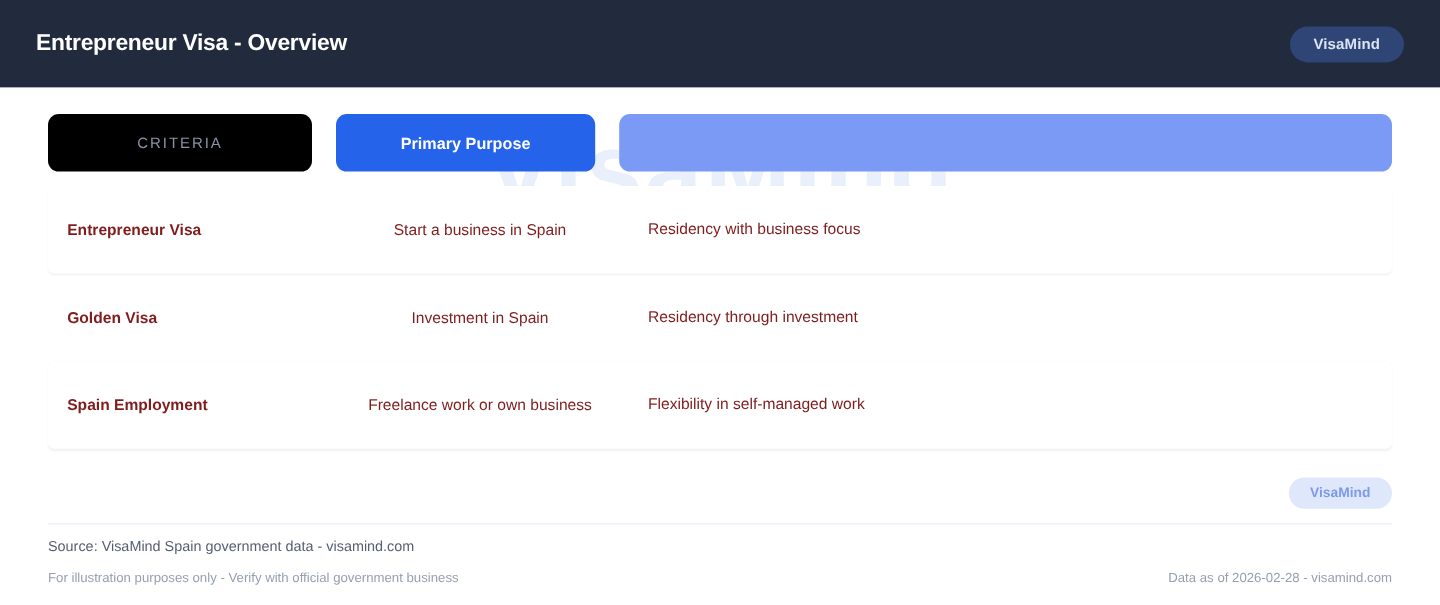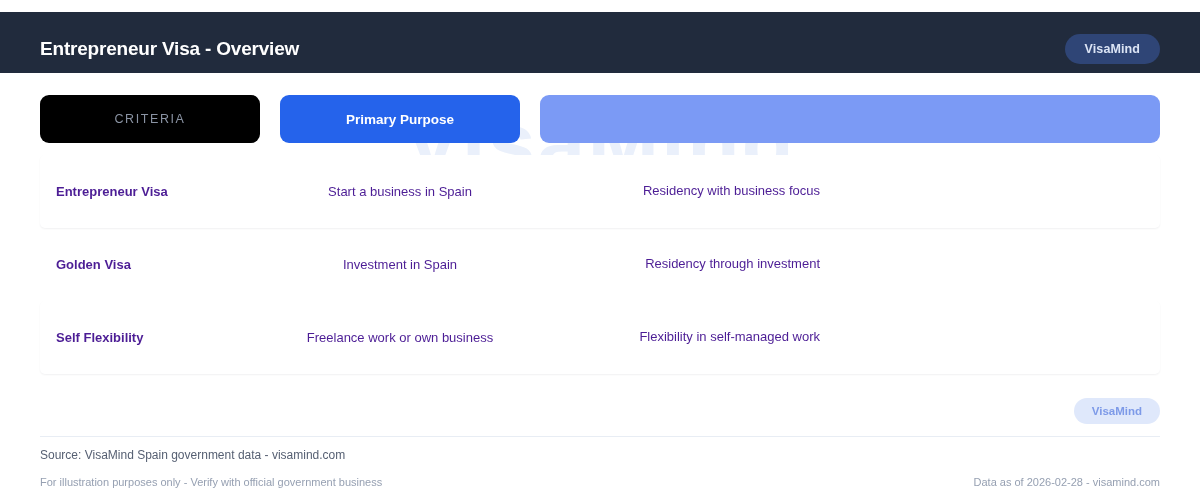--- a/index.html
+++ b/index.html
@@ -6,24 +6,24 @@
   html, body {
     width:1200px; height:504px;
     font-family:"Liberation Sans", sans-serif;
     background:#ffffff;
     overflow:hidden;
   }
   .page { position:relative; width:1200px; height:504px; background:#ffffff; }
 
   
   .topbar {
-    position:absolute; left:0; top:12px; width:1200px; height:73px;
+    position:absolute; left:0; top:0; width:1200px; height:73px;
     background:#212b3d;
     display:flex; align-items:center; justify-content:space-between;
-    padding:0 40px;
+    padding:0 30px;
   }
   .topbar-title {
     color:#ffffff; font-size:19px; font-weight:bold; letter-spacing:-0.2px;
   }
   .brand-pill {
     background:#2f4576; color:#dbe4f5;
     font-size:12.5px; font-weight:bold;
     padding:8px 20px; border-radius:16px;
     letter-spacing:0.1px;
   }
@@ -51,37 +51,37 @@
     z-index:2;
   }
   .head-row { display:flex; gap:20px; }
   .head-cell {
     height:48px; border-radius:9px;
     display:flex; align-items:center; justify-content:center;
     font-size:13.5px; font-weight:bold; color:#ffffff;
   }
   .hc-0 { width:220px; background:#000000; color:#8a93a3; font-weight:normal;
           font-size:12.5px; letter-spacing:1.6px; }
-  .hc-1 { width:240px; background:#2563eb; }
+  .hc-1 { width:216px; background:#2563eb; }
   .hc-2 { width:280px; background:#4f7fee; }
   .hc-3 { flex:1; background:#7b9af5; }
 
   .rows { margin-top:12px; }
   .row {
     display:flex; gap:20px; align-items:center;
     height:73px;
     border-radius:5px;
     background:#ffffff;
     box-shadow:0 1px 2px rgba(16,24,40,0.06);
   }
   .row.alt { background:transparent; box-shadow:none; }
-  .cell { font-size:13px; color:#4c1d95; line-height:1.2; }
+  .cell { font-size:13px; color:#7f1d1d; line-height:1.2; }
   .c-0 { width:220px; padding-left:16px; font-weight:bold; font-size:13px; }
   .c-1 { width:240px; text-align:center; }
-  .c-2 { width:280px; text-align:right; line-height:1.45; }
+  .c-2 { width:280px; text-align:left; line-height:1.45; }
   .c-3 { flex:1; text-align:center; }
 
   
   .wm-pill-wrap {
     position:absolute; right:40px; top:325px; z-index:3;
   }
   .wm-pill {
     background:#dfe8fb; color:#7d9ae8;
     font-size:11.5px; font-weight:bold;
     padding:7px 18px; border-radius:13px;
@@ -135,21 +135,21 @@
         </div>
 
         <div class="row alt">
           <div class="cell c-0">Golden Visa</div>
           <div class="cell c-1">Investment in Spain</div>
           <div class="cell c-2">Residency through investment</div>
           <div class="cell c-3"></div>
         </div>
 
         <div class="row">
-          <div class="cell c-0">Self Flexibility</div>
+          <div class="cell c-0">Spain Employment</div>
           <div class="cell c-1">Freelance work or own business</div>
           <div class="cell c-2">Flexibility in self-managed work</div>
           <div class="cell c-3"></div>
         </div>
 
       </div>
     </div>
 
     <div class="wm-pill-wrap">
       <div class="wm-pill">VisaMind</div>

